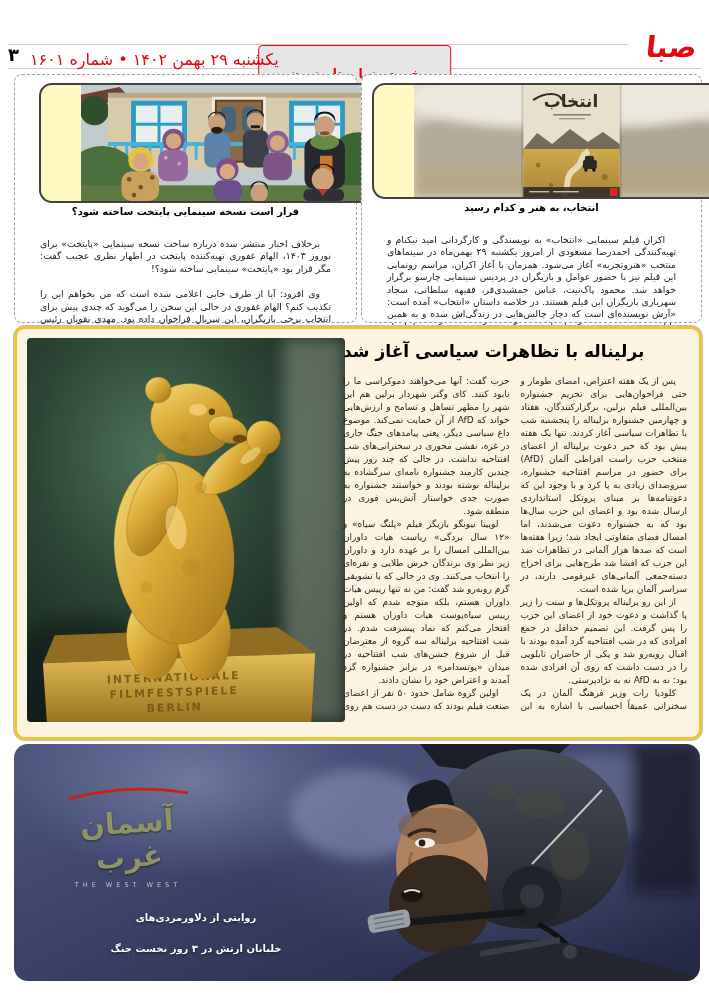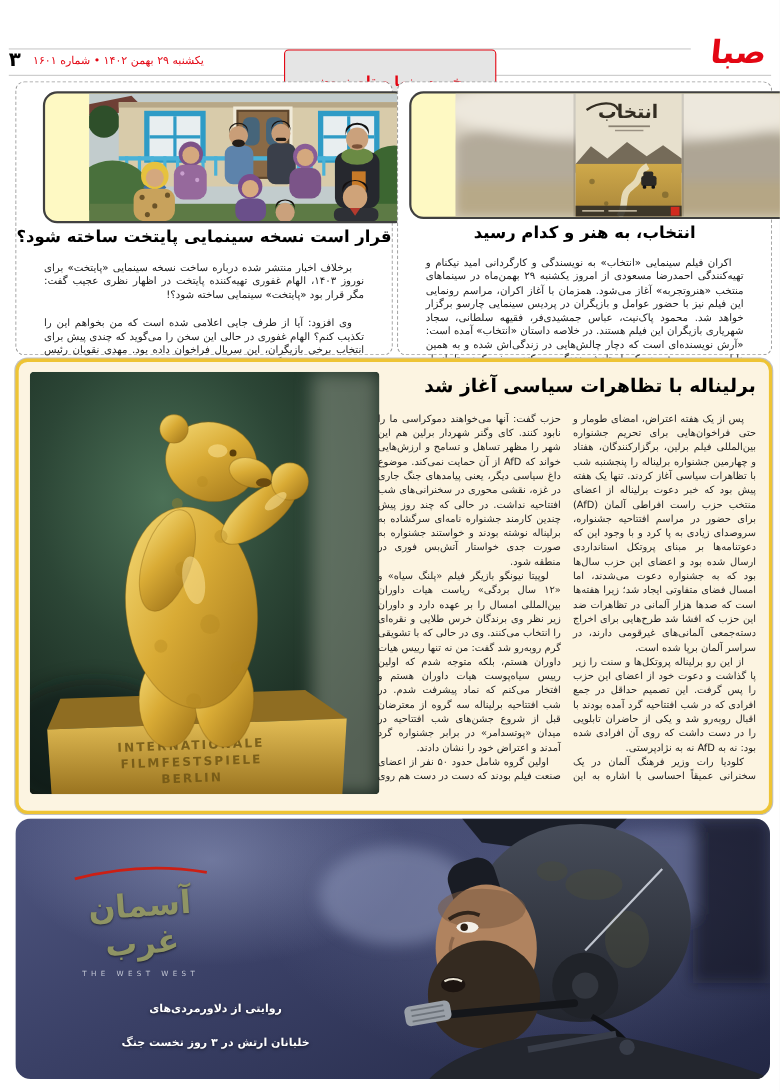--- a/index.html
+++ b/index.html
@@ -5,36 +5,36 @@
   html,body{margin:0;padding:0;background:#e9e9e9;}
   .page{position:relative;width:709px;height:993px;margin:0 auto;background:#ffffff;
         font-family:"DejaVu Sans",sans-serif;overflow:hidden;}
   
   .hline{position:absolute;border-top:1px solid #c9c9c9;}
   .logo{position:absolute;top:30px;right:12px;color:#e30613;font-size:29px;font-weight:bold;
         transform:skewX(-6deg);letter-spacing:-1px;}
   .section-box{position:absolute;top:45px;left:50%;transform:translateX(-50%);
         border:1px solid #e30613;border-radius:4px;padding:20px 30px;
         color:#e30613;font-weight:bold;font-size:12.5px;direction:rtl;background:#e5e5e5;}
-  .date-line{position:absolute;top:50px;left:30px;color:#e30613;font-size:10px;direction:rtl;}
+  .date-line{position:absolute;top:50px;left:30px;color:#e30613;font-size:16px;direction:rtl;}
   .page-num{position:absolute;top:44px;left:8px;color:#000;font-size:18px;font-weight:bold;}
   
   .dbox{position:absolute;border:1.5px dashed #9d9d9d;border-radius:8px;background:#fff;}
   .photo-frame{position:absolute;border:2px solid #404040;border-radius:13px;overflow:hidden;background:#fef9c3;padding-left:40px;}
   .box-headline{position:absolute;left:0;right:0;text-align:center;font-weight:bold;
-        font-size:15px;color:#000;direction:rtl;}
+        font-size:10px;color:#000;direction:rtl;}
   .box-body{position:absolute;direction:rtl;text-align:justify;color:#222;
         font-size:9.3px;line-height:12.4px;}
   .box-body p{margin:13px;text-indent:11px;}
   
   .card{position:absolute;left:14px;top:326px;width:682px;height:408px;background:#fcf4e1;
         border:3px solid #eec javascript;border:3px solid #eec434;border-radius:11px;
         box-shadow:0 0 0 1px #c2c2c2;}
   .card-photo{position:absolute;left:10px;top:9px;width:318px;height:384px;border-radius:4px;overflow:hidden;}
-  .card-headline{position:absolute;right:12px;top:12px;width:344px;text-align:right;
+  .card-headline{position:absolute;right:12px;top:12px;width:344px;text-align:left;
         font-size:17px;font-weight:bold;color:#000;direction:rtl;}
   .card-body{position:absolute;right:12px;top:46px;width:344px;height:350px;direction:rtl;
         column-count:2;column-gap:11px;text-align:justify;color:#1d1d1d;
         font-size:9px;line-height:13px;overflow:hidden;}
   .card-body p{margin:0;text-indent:11px;}
   
   .banner{position:absolute;left:14px;top:744px;width:686px;height:237px;border-radius:14px;overflow:hidden;
         background:
           radial-gradient(ellipse 300px 160px at 26% 16%, rgba(165,175,210,.45), transparent 60%),
           radial-gradient(ellipse 420px 240px at 72% 32%, rgba(125,135,175,.35), transparent 65%),

